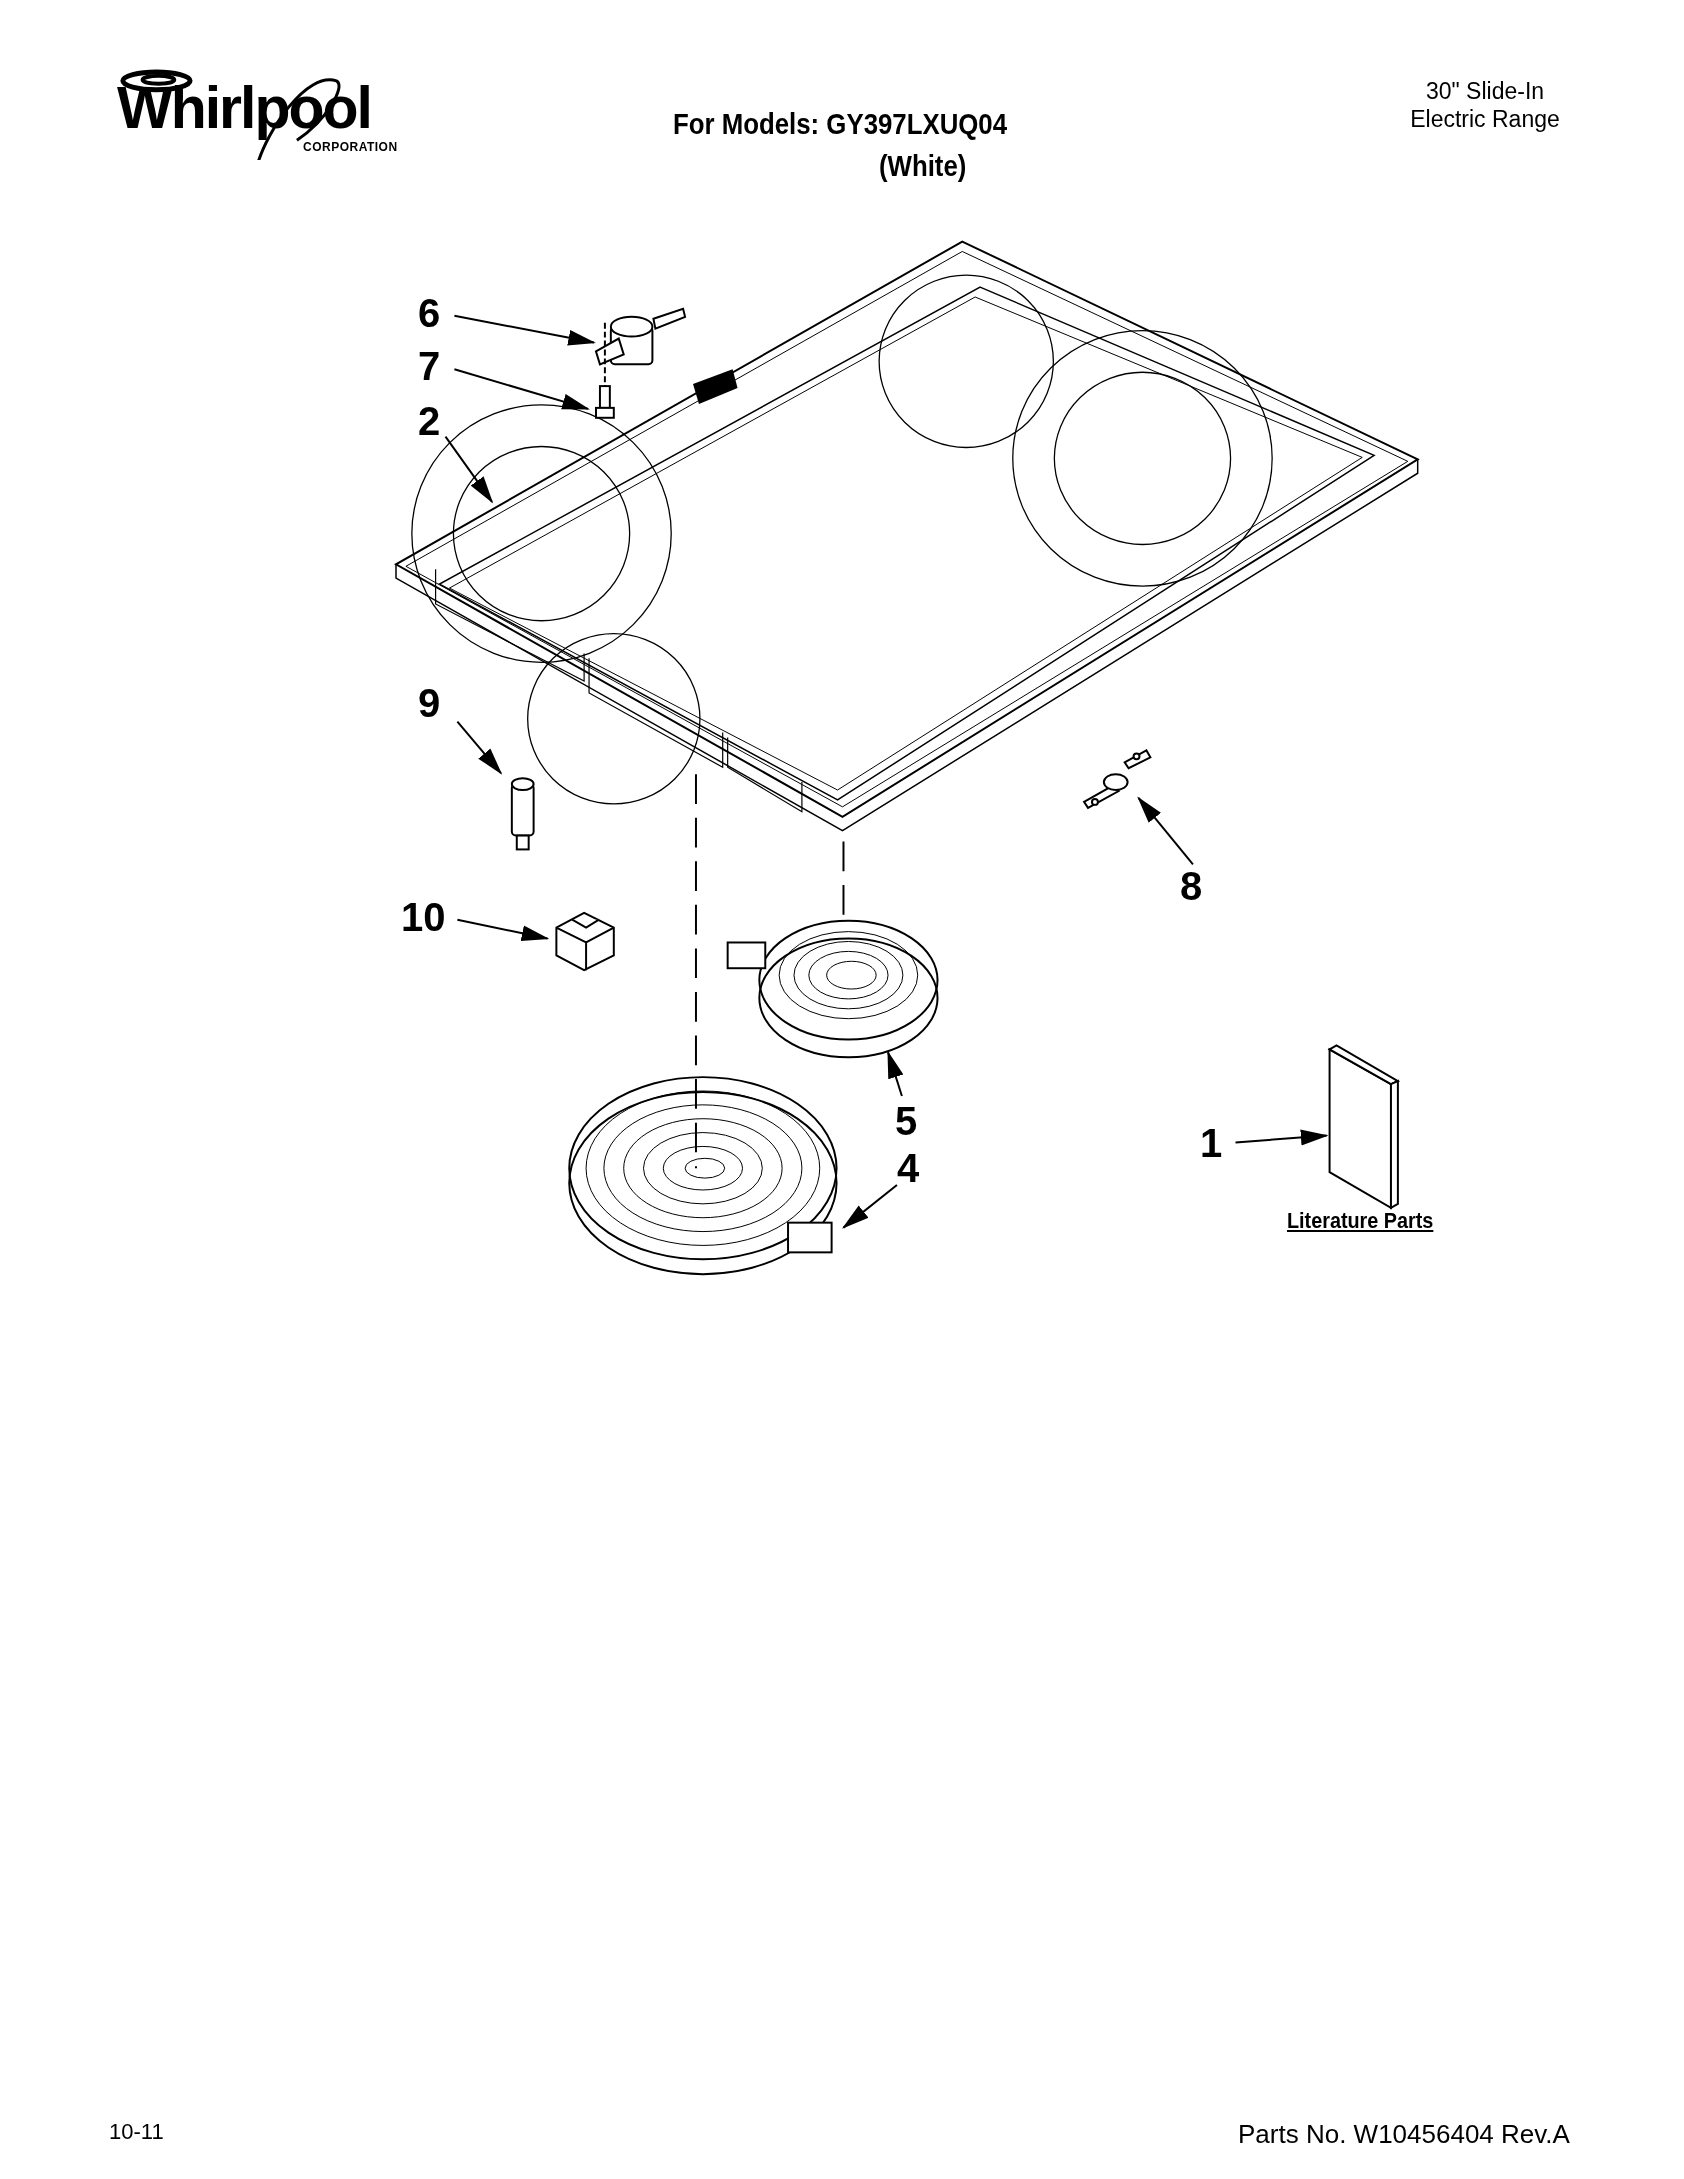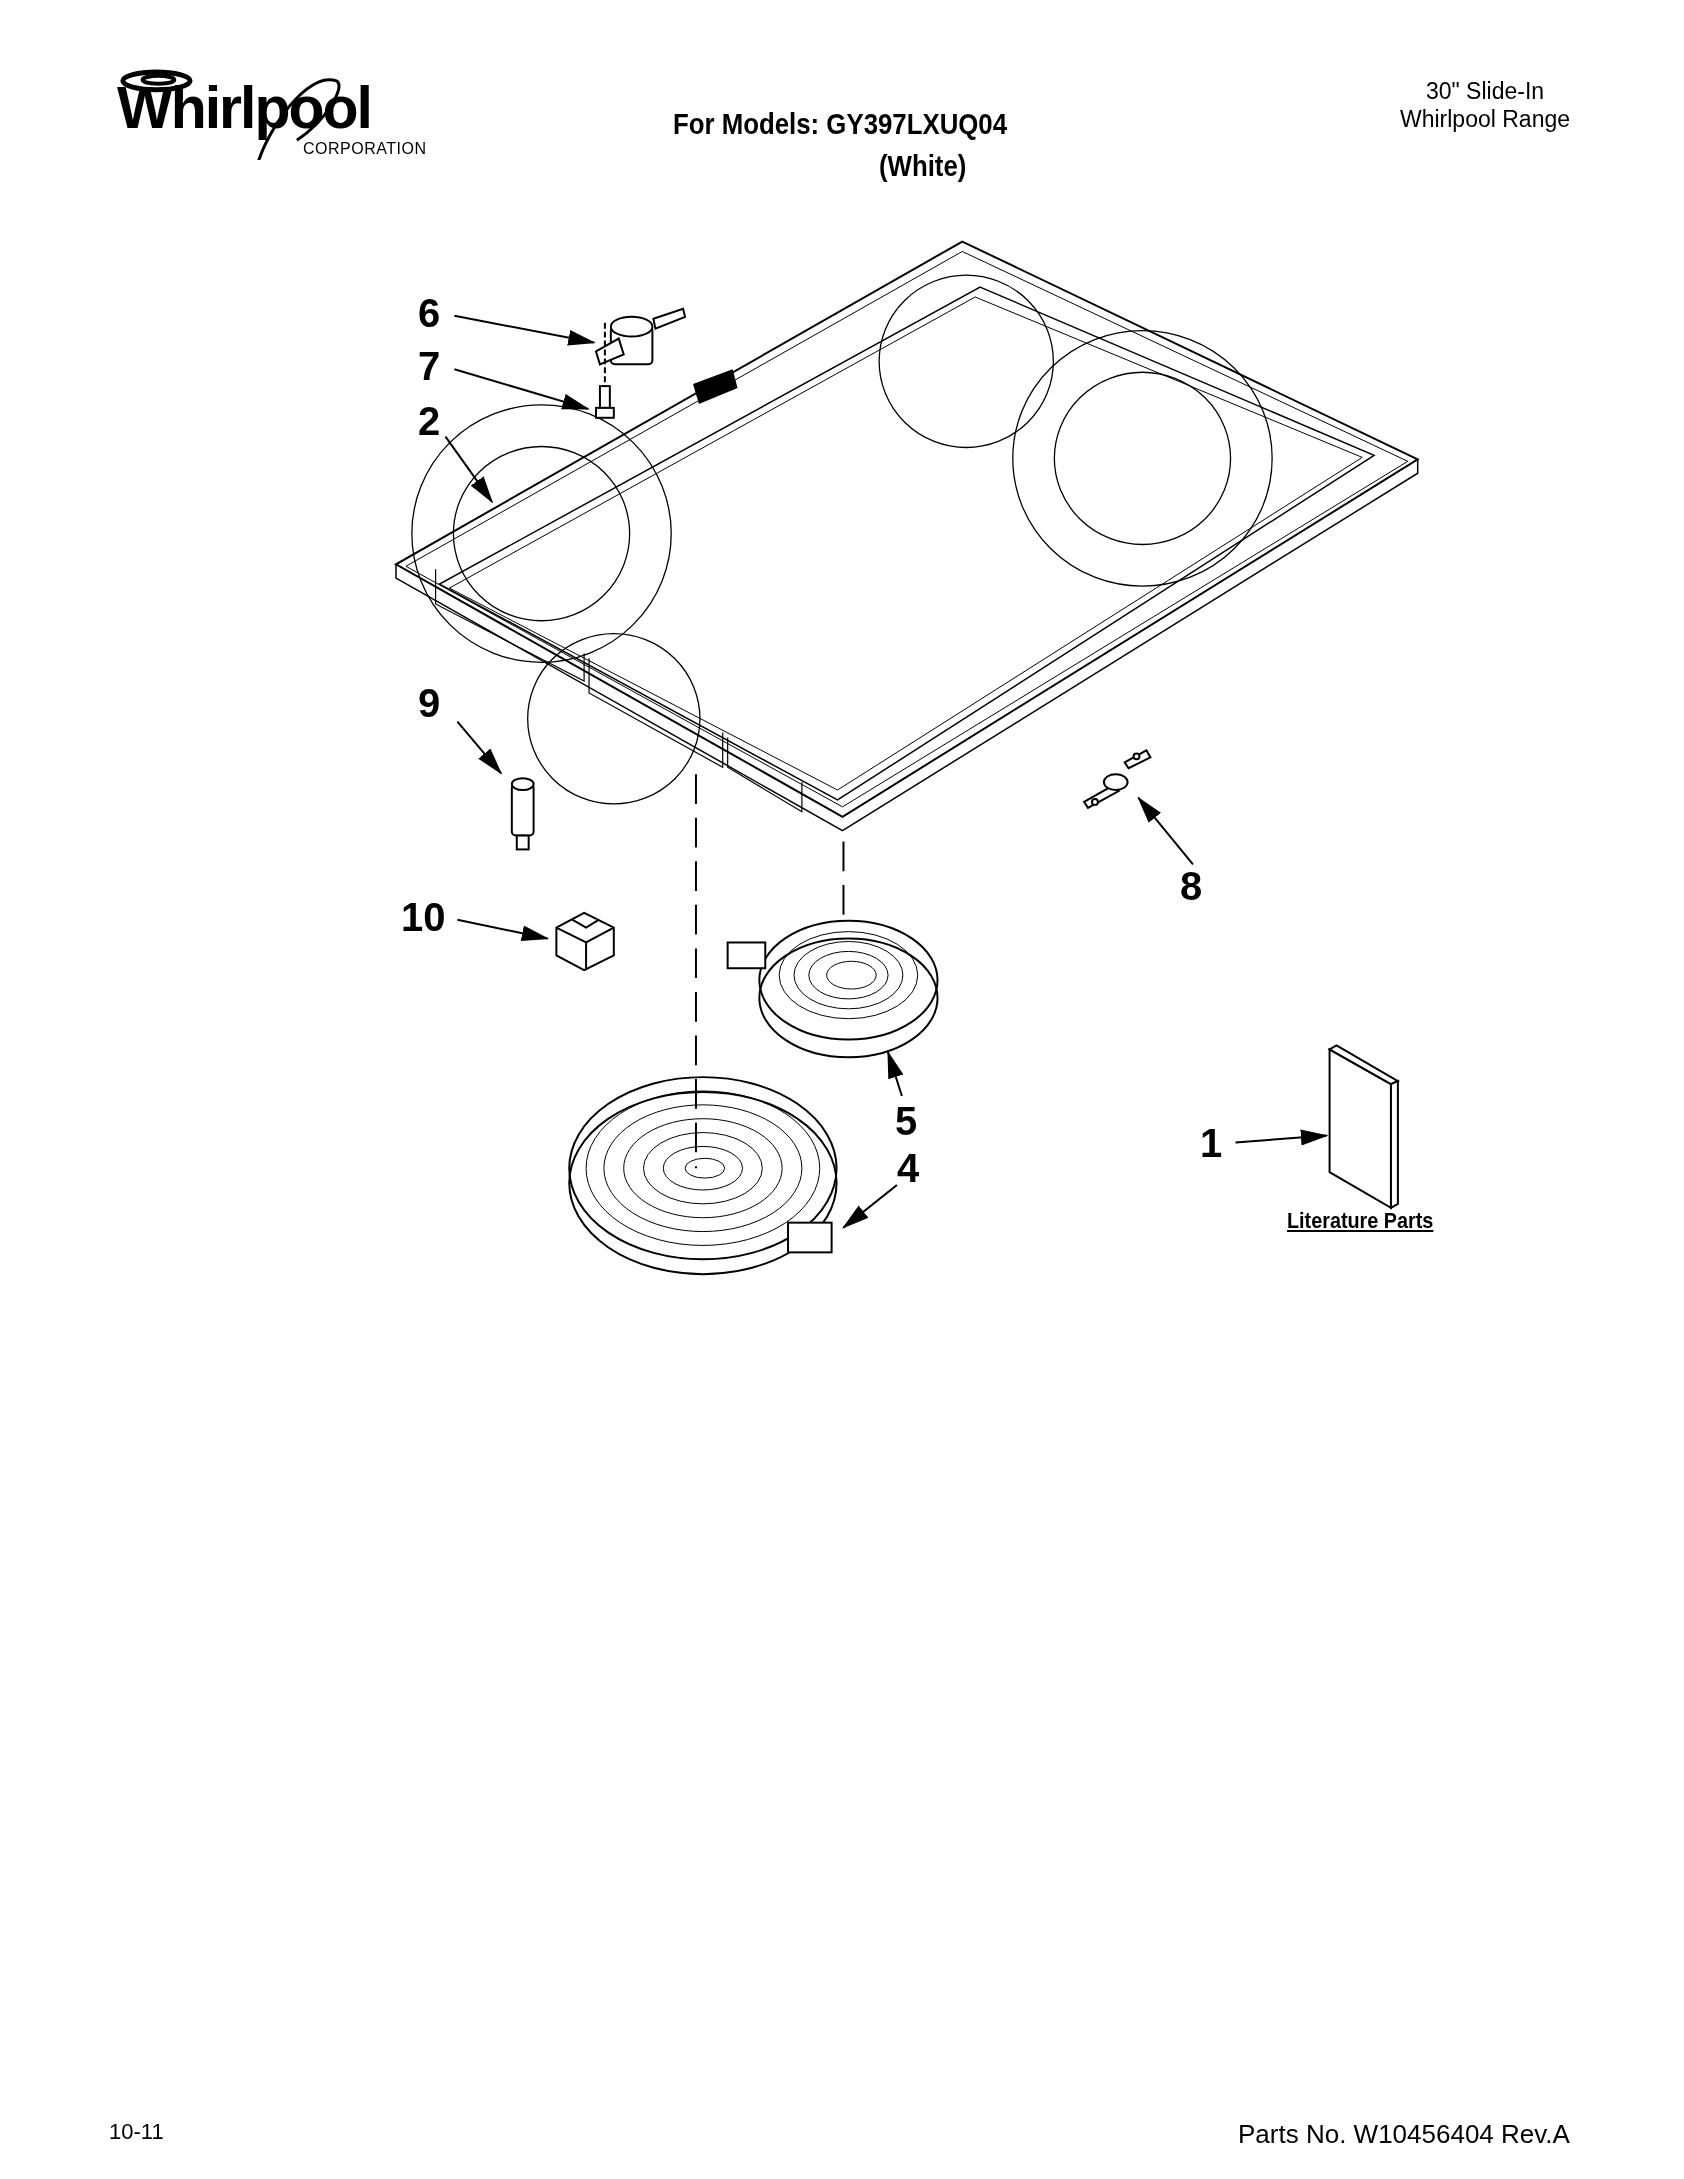--- a/index.html
+++ b/index.html
@@ -1,20 +1,20 @@
 <!DOCTYPE html>
 <html><head>
 <meta charset="utf-8">
 <style>
   html,body{margin:0;padding:0;background:#ffffff;}
   body{width:1684px;height:2179px;position:relative;overflow:hidden;font-family:"Liberation Sans",sans-serif;color:#000;}
   .abs{position:absolute;}
   .logo{left:109px;top:61px;width:267px;height:99px;}
   .logo-word{position:absolute;left:8px;top:18px;font-family:"Liberation Sans",sans-serif;font-weight:700;font-size:59px;letter-spacing:-2px;line-height:1;}
-  .logo-corp{position:absolute;left:194px;top:79px;font-weight:400;font-size:16px;letter-spacing:0.5px;}
+  .logo-corp{position:absolute;left:194px;top:79px;font-weight:700;font-size:12px;letter-spacing:0.5px;}
   .logo svg{position:absolute;left:0;top:0;}
   .title-models{left:673px;top:107px;font-family:"Liberation Sans",sans-serif;font-weight:700;font-size:30px;transform:scaleX(0.86);transform-origin:left top;white-space:nowrap;}
   .title-color{left:879px;top:149px;font-weight:700;font-size:30px;transform:scaleX(0.86);transform-origin:left top;white-space:nowrap;}
   .product-type{left:1386px;top:77px;width:198px;text-align:center;font-size:23px;line-height:28px;}
   .callout{font-weight:700;font-size:40px;line-height:1;}
   .lit-label{left:1287px;top:1208px;font-weight:700;font-size:22px;text-decoration:underline;transform:scaleX(0.9);transform-origin:left top;white-space:nowrap;}
   .footer-date{left:109px;top:2119px;font-size:22px;}
   .footer-part{left:1238px;top:2119px;font-size:26px;white-space:nowrap;}
   svg.diagram{position:absolute;left:0;top:0;}
 </style>
@@ -28,21 +28,21 @@
     <path d="M150 105 C 160 70, 200 10, 230 20 C 240 25, 220 60, 190 80" fill="none" stroke="#000" stroke-width="3"></path>
   </svg>
   <span class="logo-word">Whirlpool</span>
   <span class="logo-corp">CORPORATION</span>
 </div>
 
 <div class="abs title-models">For Models: GY397LXUQ04</div>
 <div class="abs title-color">(White)</div>
 <div class="abs product-type">
   <div>30" Slide-In</div>
-  <div>Whirlpool Range</div>
+  <div>Electric Range</div>
 </div>
 
 <svg class="diagram" width="1684" height="2179" viewBox="0 0 1701 2201">
   <defs>
     <marker id="ah" markerWidth="14" markerHeight="10" refX="13" refY="5" orient="auto">
       <path d="M0,1 L14,5 L0,9 Z" fill="#000"></path>
     </marker>
   </defs>
 
   <g fill="none" stroke="#000" stroke-width="2">

